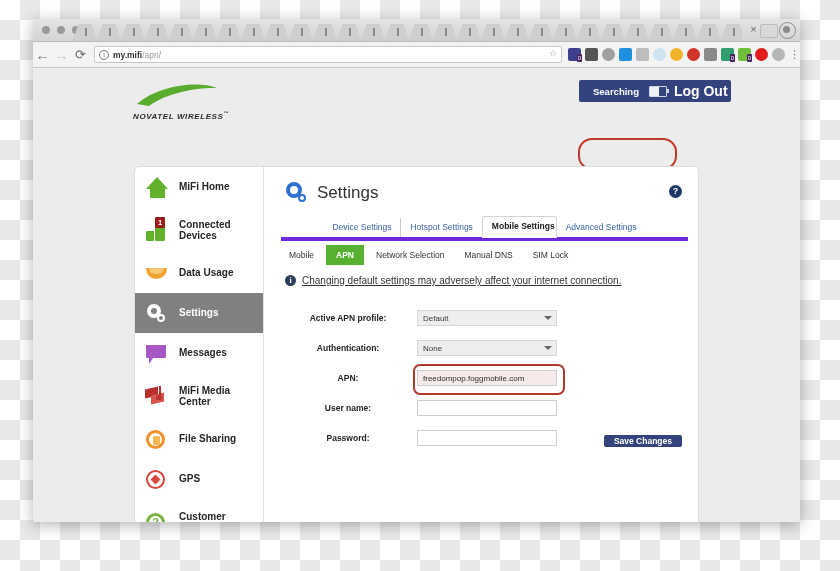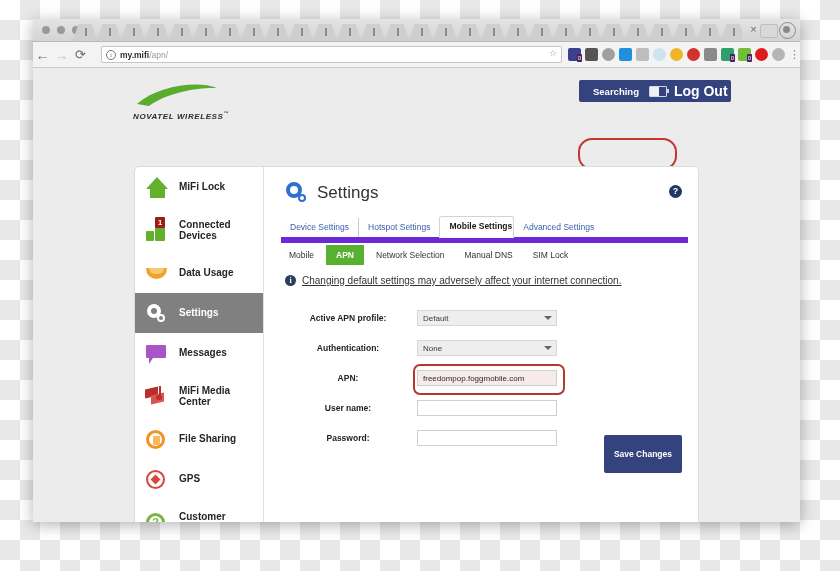--- a/index.html
+++ b/index.html
@@ -53,21 +53,21 @@
 
   #toolbar{
     position:relative;height:25px;background:#f3f3f3;
     border-bottom:1px solid #c9c9c9;display:flex;align-items:center;
   }
   .navbtn{width:19px;text-align:center;font-size:14px;color:#6b6b6b;
     line-height:1;user-select:none;}
   .navbtn.dim{color:#c2c2c2;}
   .reload{font-size:13px;}
   #urlbar{
-    flex:1;height:15px;margin:0 6px 0 11px;background:#fff;
+    flex:1;height:15px;margin:0 6px 0 4px;background:#fff;
     border:1px solid #c6c6c6;border-radius:2px;
     display:flex;align-items:center;padding:0 4px;position:relative;
   }
   .info-circle{width:8px;height:8px;border-radius:50%;border:1px solid #777;
     font-size:6px;line-height:8px;text-align:center;color:#777;margin-right:4px;
     flex:0 0 8px;font-family:"Liberation Serif",serif;}
   .url-text{font-size:8.5px;color:#9a9a9a;white-space:nowrap;}
   .url-text b{color:#303030;font-weight:bold;}
   .star{position:absolute;right:4px;top:1px;font-size:9px;color:#9b9b9b;}
   .ext-row{display:flex;align-items:center;gap:4px;padding-right:4px;}
@@ -169,21 +169,21 @@
   
   #main{position:absolute;left:128px;top:0;right:0;height:100%;}
   #title-row{position:absolute;left:22px;top:14px;display:flex;align-items:center;}
   .title-gear{width:24px;height:24px;position:relative;margin-right:8px;}
   #page-title{font-size:17px;color:#333;font-weight:normal;}
   #help-icon{position:absolute;right:16px;top:18px;width:13px;height:13px;
     border-radius:50%;background:#1f3864;color:#fff;font-size:9px;font-weight:bold;
     line-height:13px;text-align:center;}
 
   #tabs{position:absolute;left:18px;top:48px;right:10px;height:22px;
-    border-bottom:6px solid #6d28d9;display:flex;align-items:flex-end;}
+    border-bottom:4px solid #6d28d9;display:flex;align-items:flex-end;justify-content:center;}
   .tab{font-size:8.5px;color:#3a5fa8;padding:4px 9px 5px 9px;white-space:nowrap;}
   .tab.sep{border-right:1px solid #ccc;}
   .tab.active{color:#1a1a1a;font-weight:bold;background:#fff;
     border:1px solid #d3d3d3;border-bottom:1px solid #fff;
     border-radius:3px 3px 0 0;margin-bottom:-1px;padding:4px 1px 6px 9px;}
 
   #subtabs{position:absolute;left:18px;top:78px;display:flex;align-items:center;gap:4px;}
   .subtab{font-size:8.5px;color:#333;padding:4px 8px;white-space:nowrap;}
   .subtab.active{background:#58b030;color:#fff;font-weight:bold;border-radius:0;
     padding:5px 10px;}
@@ -205,21 +205,21 @@
     border-left:4px solid transparent;border-right:4px solid transparent;
     border-top:4px solid #666;}
   .finput{width:100%;height:100%;background:#fff;border:1px solid #cfcfcf;
     box-sizing:border-box;font-size:8px;color:#2b2b2b;
     display:flex;align-items:center;padding-left:5px;}
   .finput.filled{background:#f6eaea;}
   #ann-apn{position:absolute;left:-4px;top:-6px;width:148px;height:27px;
     border:2.5px solid #b03a2e;border-radius:7px;pointer-events:none;}
 
   #save-btn{position:absolute;right:16px;top:268px;background:#34427e;
-    color:#fff;font-size:8.5px;font-weight:bold;padding:14px 10px;border-radius:2px;}
+    color:#fff;font-size:8.5px;font-weight:bold;padding:1px 10px;border-radius:2px;}
 </style>
 </head>
 <body>
 
 <div id="browser">
 
   <div id="titlebar">
     <div class="tl-dots">
       <i></i>
       <i></i>
@@ -312,21 +312,21 @@
     <div id="ann-status"></div>
 
     <div id="card">
 
       <div id="sidebar">
           <div class="side-item">
             <div class="ico ">
               <div class="i-home"></div>
               <div class="i-home-b"></div>
             </div>
-            <div class="side-label">MiFi Lock</div>
+            <div class="side-label">MiFi Home</div>
           </div>
           <div class="side-item tall">
             <div class="ico i-dev ">
               <a class="d1"></a>
               <a class="d2"></a>
               <div class="badge">1</div>
             </div>
             <div class="side-label">Connected<br>Devices</div>
           </div>
           <div class="side-item">

